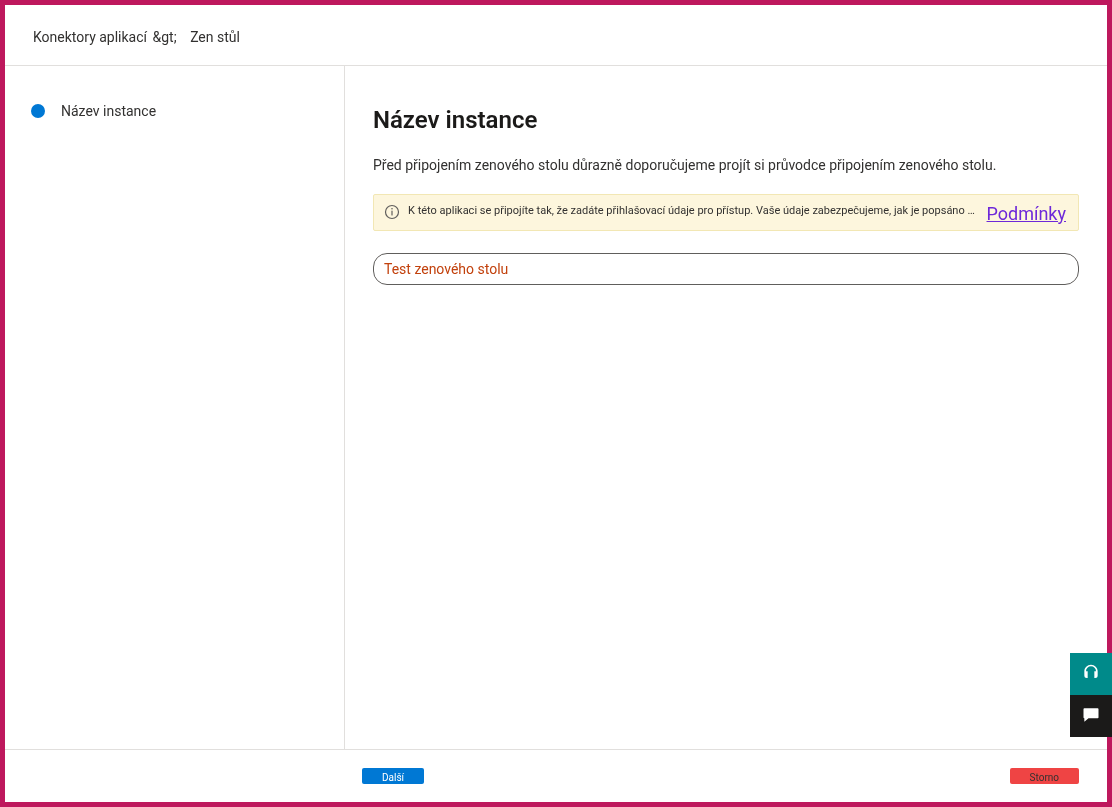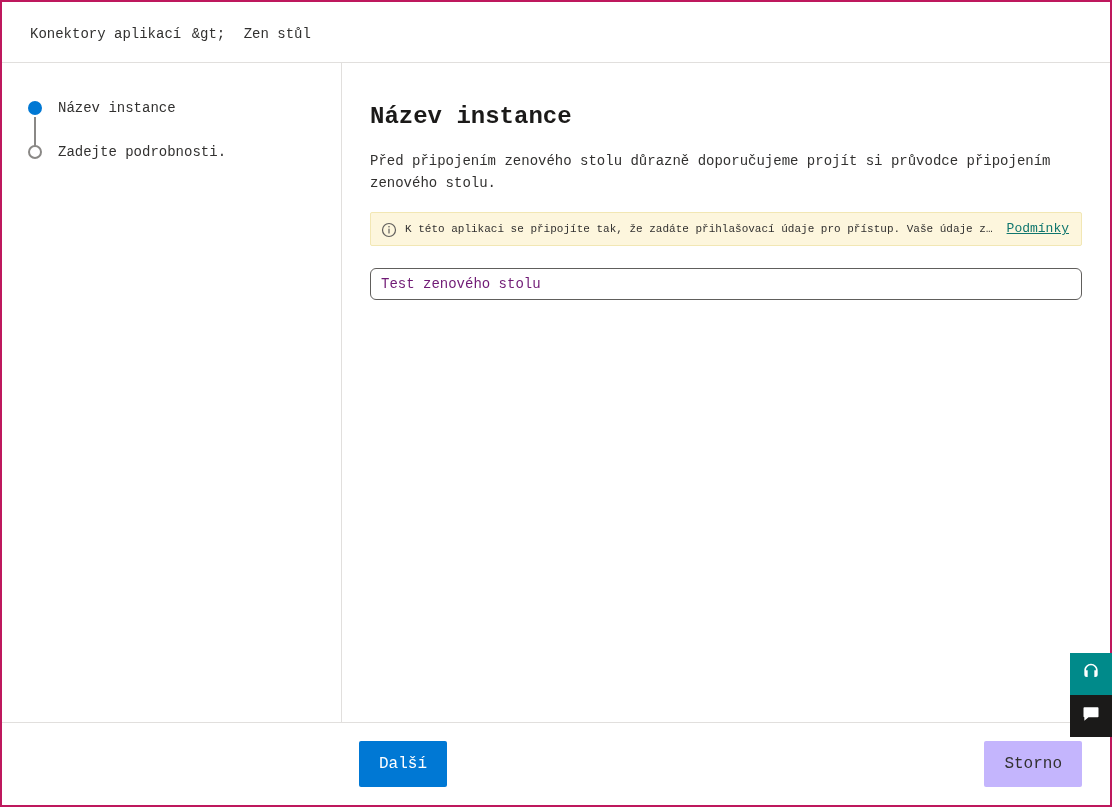--- a/index.html
+++ b/index.html
@@ -13,24 +13,23 @@
       color: #323130;
       background: #fff;
       width: 1112px;
       height: 807px;
       position: relative;
       overflow: hidden;
     }
     .page {
       width: 100%;
       height: 100%;
-      border: 2px solid #be185d;
+      border: 5px solid #be185d;
       display: flex;
       flex-direction: column;
-      font-family: Liberation Mono, monospace;
     }
     
     .breadcrumb {
       padding: 24px 28px 20px 28px;
       font-size: 14px;
       color: #323130;
       border-bottom: none;
     }
     .breadcrumb span.sep {
       padding: 0 2px;
@@ -146,71 +145,71 @@
       flex: 1;
       font-size: 11px;
       color: #323130;
       line-height: 14px;
       padding-top: 3px;
       overflow: hidden;
       white-space: nowrap;
       text-overflow: ellipsis;
     }
     .info-banner .info-link {
-      font-size: 13px;
-      color: #0f766e;
+      font-size: 18px;
+      color: #6d28d9;
       text-decoration: underline;
       padding-top: 2px;
       flex-shrink: 0;
       cursor: pointer;
     }
     .field-label {
       font-size: 14px;
       color: #323130;
       margin-bottom: 8px;
     }
     .field-label .req {
       color: #a4262c;
       padding-left: 4px;
     }
     .text-input {
       width: 100%;
       height: 32px;
       border: 1px solid #605e5c;
-      border-radius: 6px;
+      border-radius: 14px;
       padding: 0 10px;
       font-size: 14px;
-      color: #701a75;
+      color: #c2410c;
       font-family: inherit;
       outline: none;
     }
     
     .footer {
       border-top: 1px solid #e1dfdd;
       padding: 18px 28px 18px 357px;
       display: flex;
       align-items: center;
       justify-content: space-between;
       background: #fff;
     }
     .btn {
-      height: 46px;
+      height: 16px;
       padding: 4px 20px;
-      font-size: 16px;
+      font-size: 10px;
       font-family: inherit;
       border: none;
       border-radius: 2px;
       cursor: pointer;
     }
     .btn-primary {
       background: #0078d4;
       color: #fff;
     }
     .btn-secondary {
-      background: #c4b5fd;
+      background: #ef4444;
       color: #323130;
     }
     
     .float-buttons {
       position: absolute;
       right: 0;
       bottom: 70px;
       display: flex;
       flex-direction: column;
     }
@@ -244,25 +243,20 @@
     <span class="crumb-current">Zen stůl</span>
   </div>
 
   <div class="content-area">
     <nav class="stepper">
       <ul class="step-list" id="step-list">
           <li class="step-item active">
             <span class="step-bullet"></span>
             <span class="step-connector"></span>
             <span class="step-label">Název instance</span>
-          </li>
-          <li class="step-item">
-            <span class="step-bullet"></span>
-            <span class="step-connector"></span>
-            <span class="step-label">Zadejte podrobnosti.</span>
           </li>
         </ul>
     </nav>
 
     <main class="main">
       <h1>Název instance</h1>
       <p class="description">
         <span>Před připojením zenového stolu důrazně doporučujeme projít si průvodce připojením zenového stolu.</span><br>
       </p>
 

